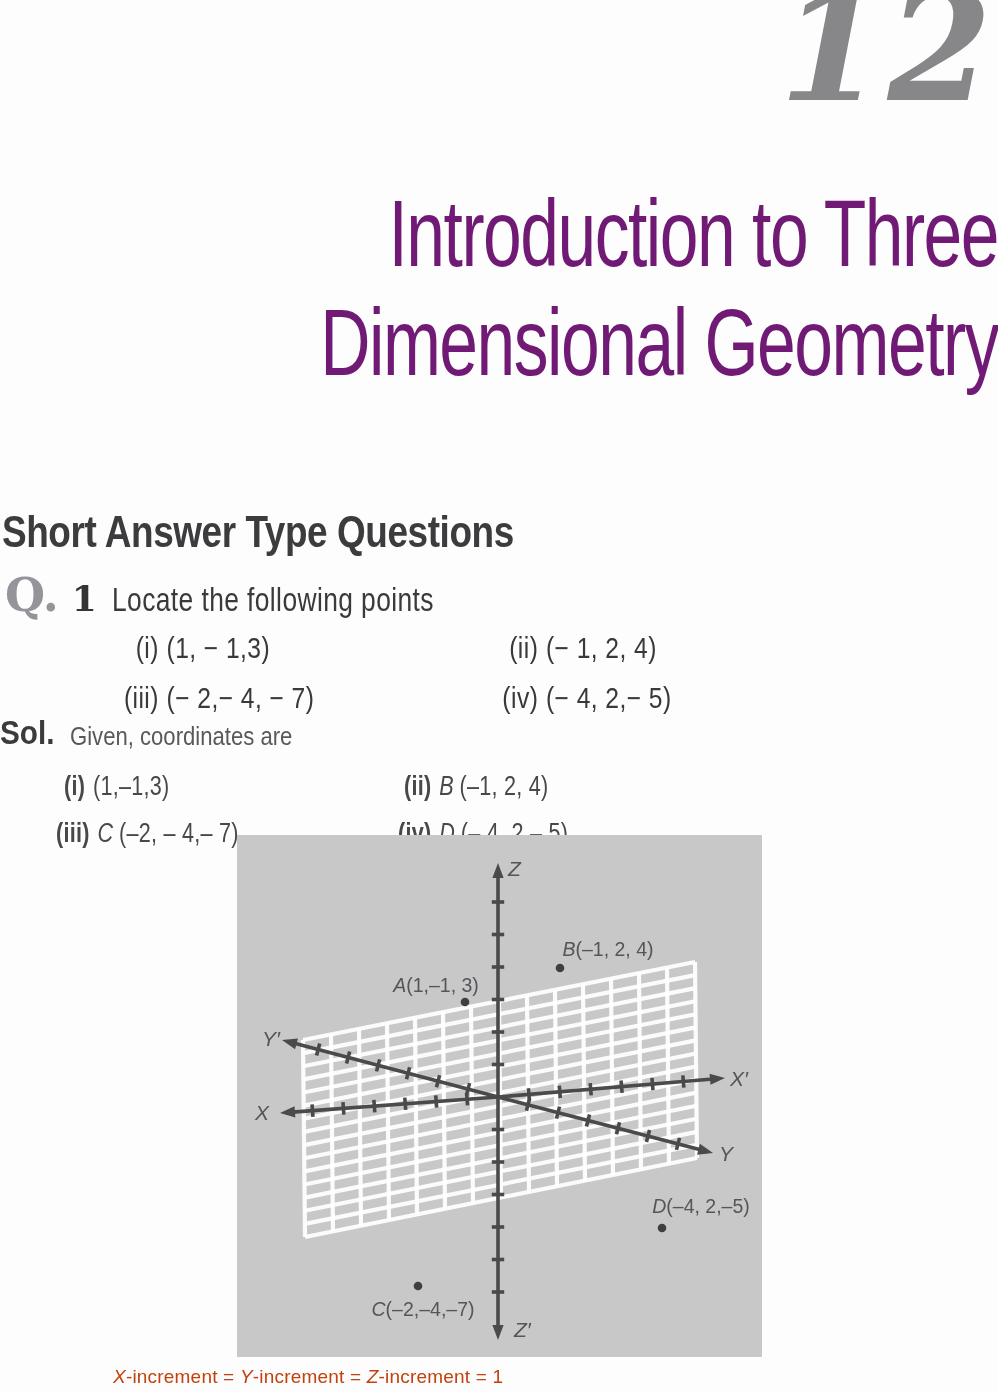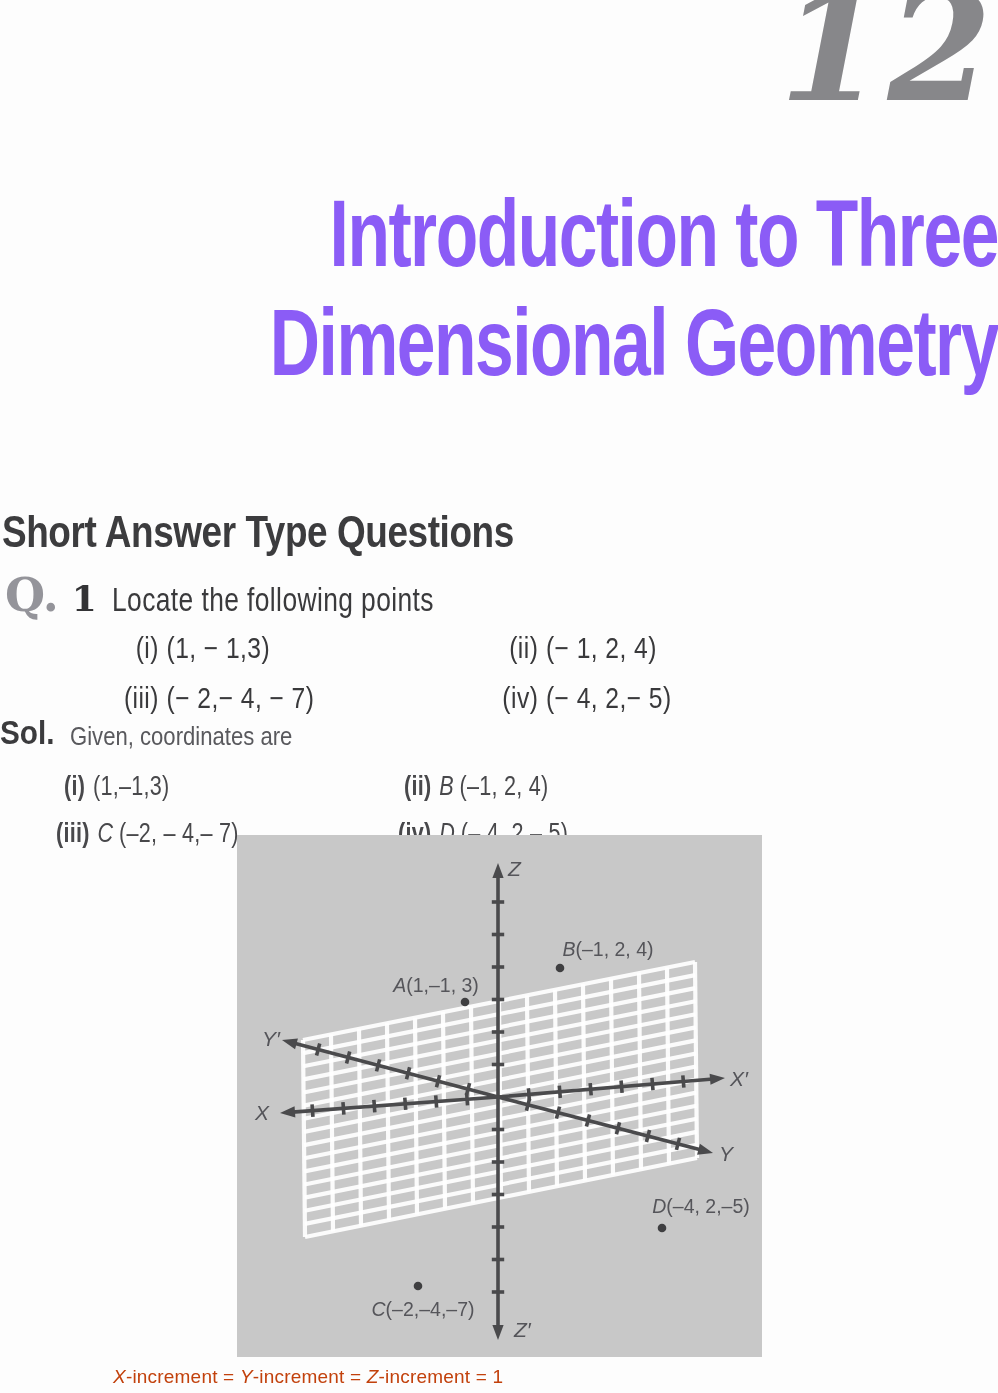--- a/index.html
+++ b/index.html
@@ -10,21 +10,21 @@
   .abs{position:absolute;}
 
   
   .chapter-num{
     top:-28px;right:2px;
     font-family:"DejaVu Serif",serif;font-style:italic;font-weight:bold;
     font-size:150px;line-height:1;color:#87878a;letter-spacing:4px;
   }
 
   
-  .title{top:179px;right:0;text-align:right;color:#8b5cf6;font-weight:bold;}
+  .title{top:179px;right:0;text-align:right;color:#701a75;font-weight:normal;}
   .title .tline{
     font-size:94px;line-height:109px;letter-spacing:-2px;white-space:nowrap;
     transform:scaleX(.74);transform-origin:100% 50%;
   }
 
   
   .section-heading{
     top:509px;left:2px;font-size:45px;font-weight:bold;color:#3c3c3e;
     letter-spacing:-.5px;white-space:nowrap;line-height:1;
     transform:scaleX(.82);transform-origin:0 50%;

